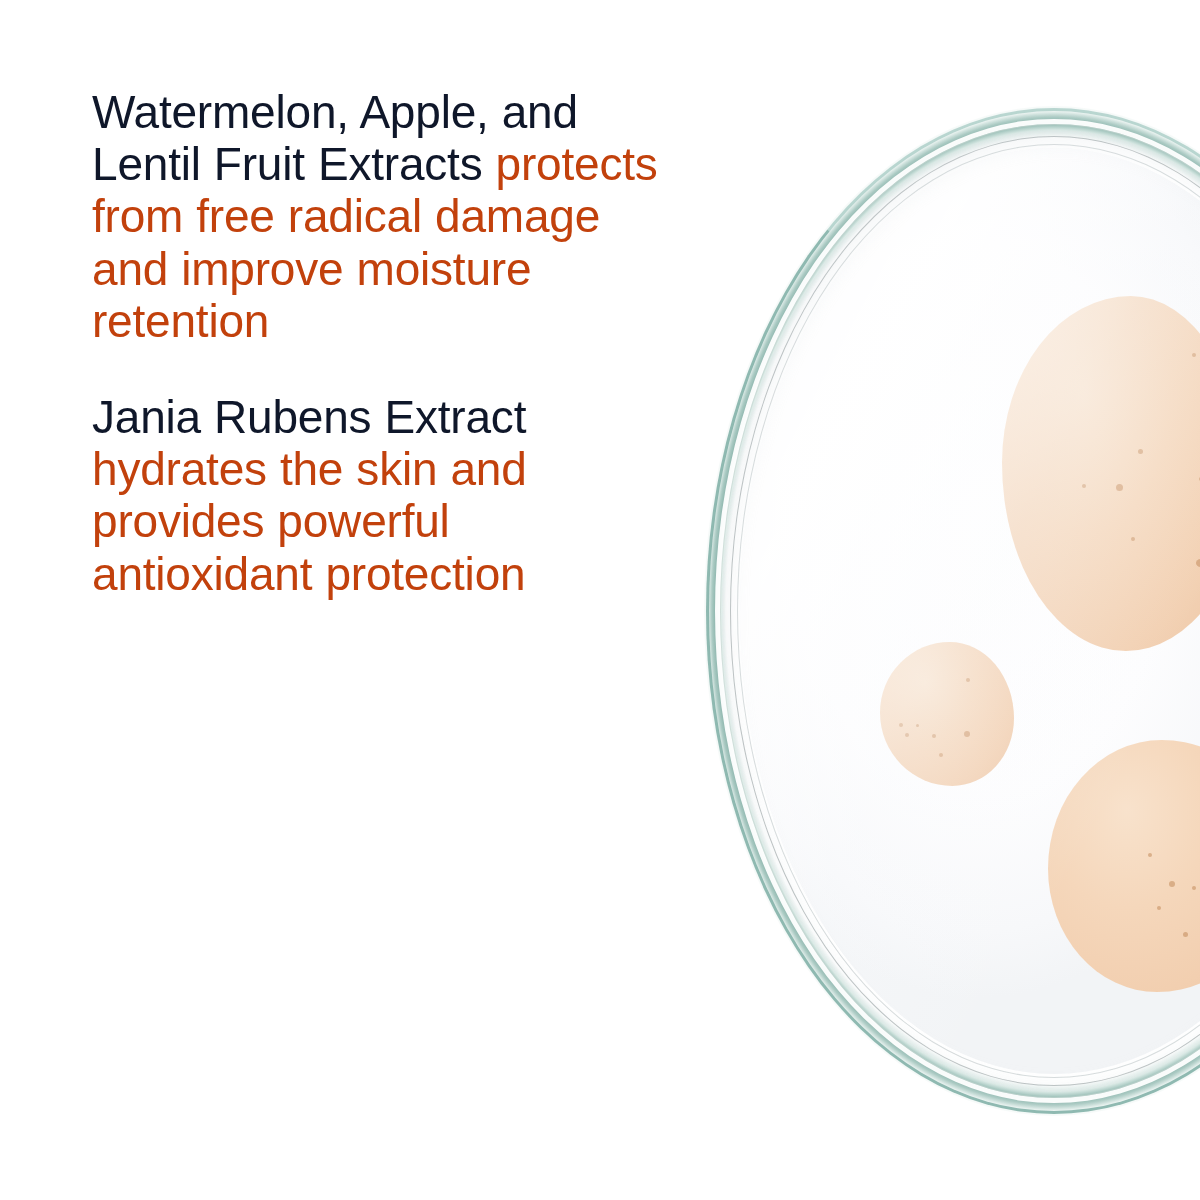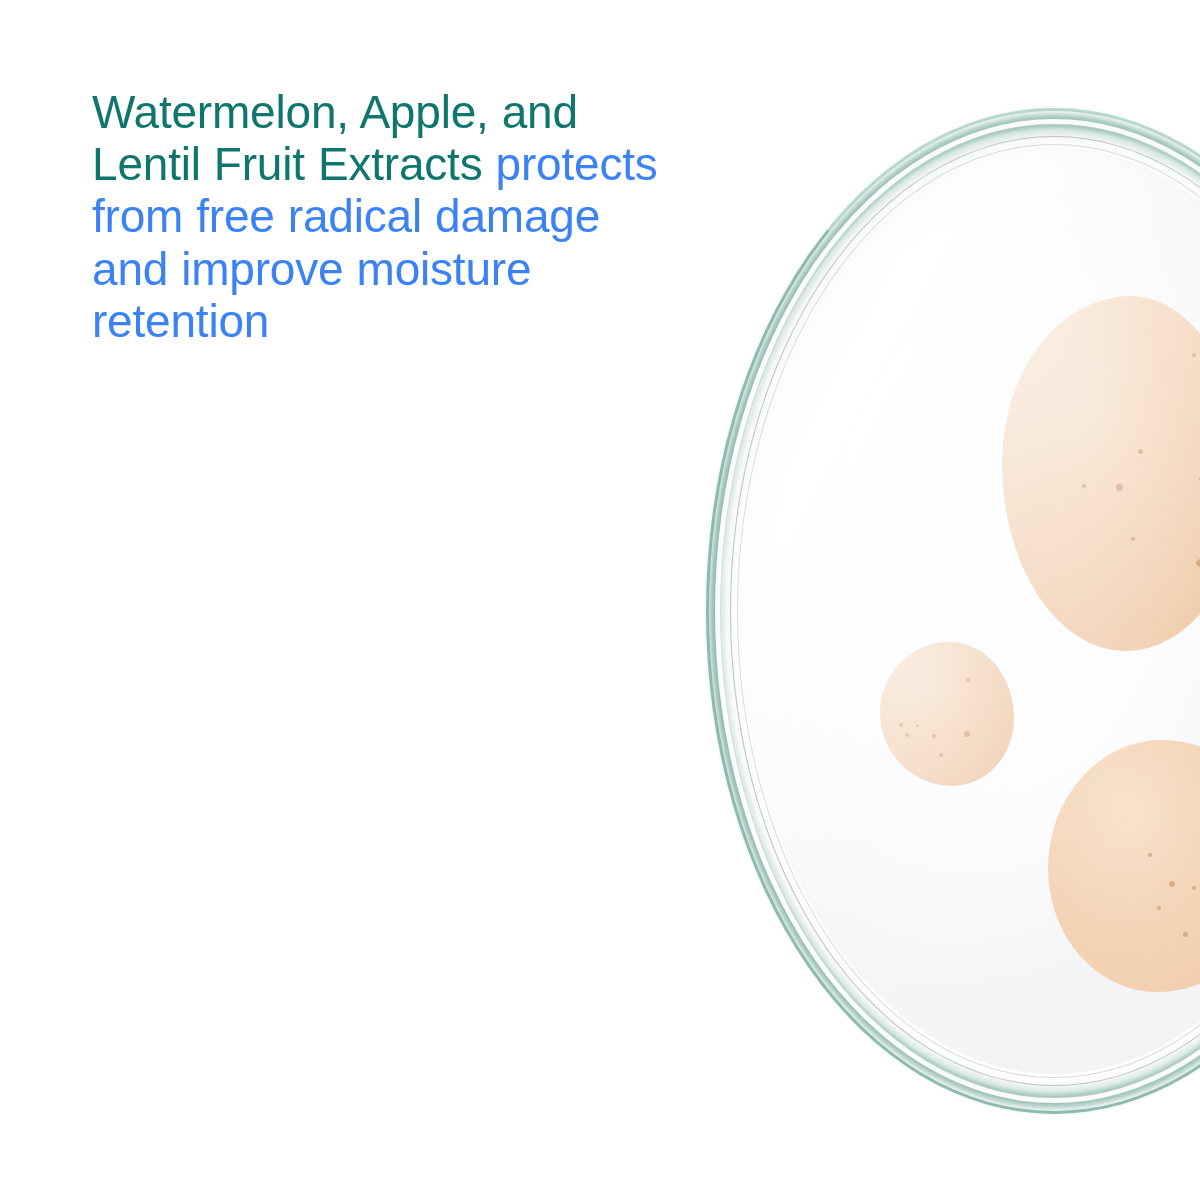--- a/index.html
+++ b/index.html
@@ -40,25 +40,25 @@
   .ingredient-text {
     font-size: 46px;
     line-height: 1.135;
     letter-spacing: -0.2px;
     font-weight: 400;
     color: #1b1b1b;
     word-spacing: 0.5px;
   }
 
   .ingredient-name {
-    color: #0f766e;
+    color: #0f172a;
   }
 
   .ingredient-benefit {
-    color: #3b82f6;
+    color: #c2410c;
   }
 
   
   #dish-figure {
     position: absolute;
     left: 704px;
     top: 106px;
     width: 700px;
     height: 1010px;
   }
@@ -218,20 +218,24 @@
 
 <div id="root">
 
   <div id="copy-column">
 
     <div class="ingredient-block">
       <p class="ingredient-text"><span class="ingredient-name">Watermelon, Apple, and Lentil Fruit Extracts</span>
         <span class="ingredient-benefit">protects from free radical damage and improve moisture retention</span></p>
     </div>
 
+    <div class="ingredient-block">
+      <p class="ingredient-text"><span class="ingredient-name">Jania Rubens Extract</span>
+        <span class="ingredient-benefit">hydrates the skin and provides powerful antioxidant protection</span></p>
+    </div>
 
 
   </div>
 
   <div id="dish-figure">
 
     <div class="dish-glass-outer"></div>
     <div class="dish-rim-teal"></div>
     <div class="dish-rim-wall"></div>
     <div class="dish-rim-inner"></div>

